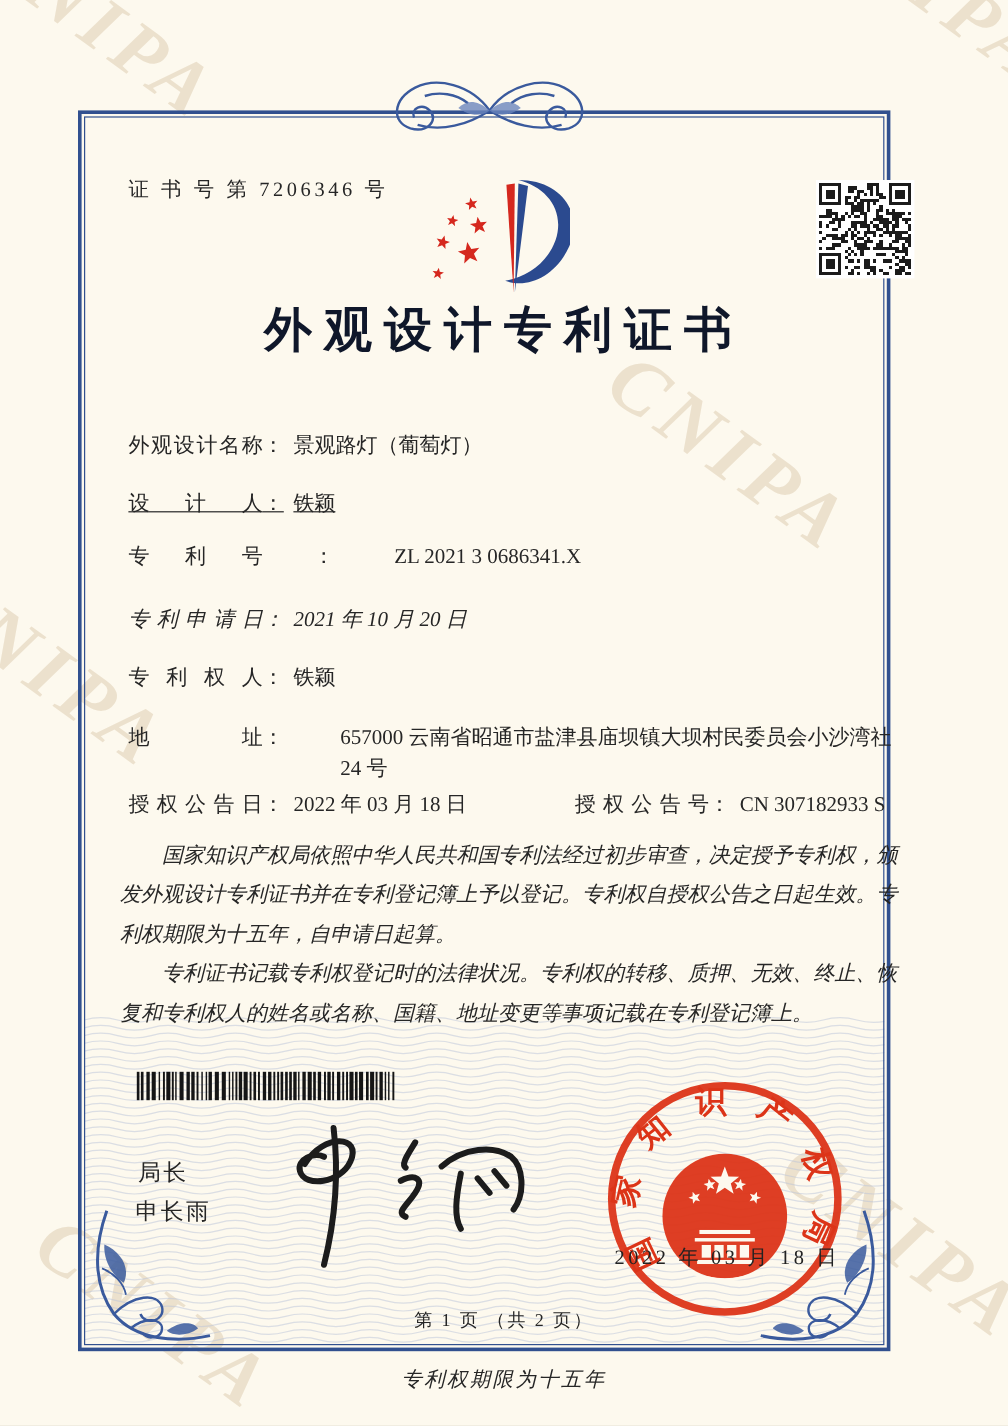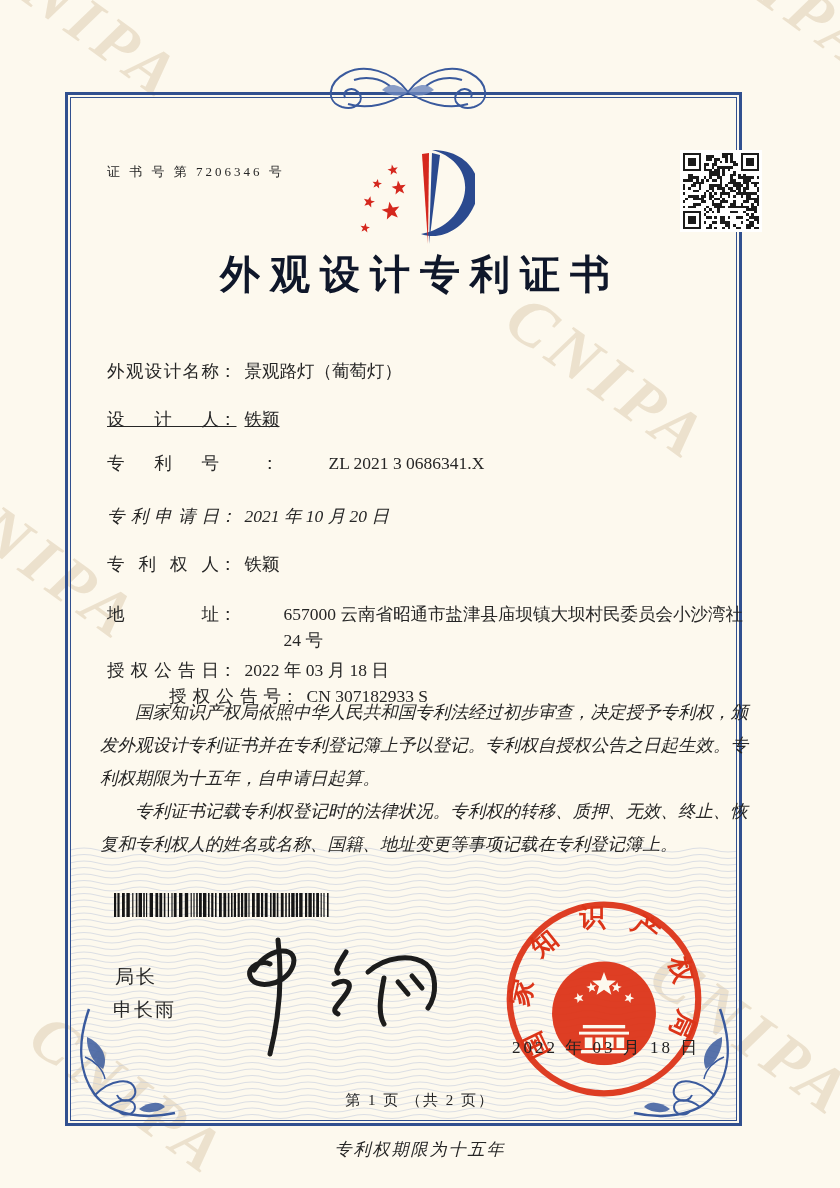--- a/index.html
+++ b/index.html
@@ -6,21 +6,21 @@
   .page{position:relative;width:840px;height:1188px;margin:0 auto;background:#fdf9ee;overflow:hidden;
         font-family:"Liberation Serif","DejaVu Serif",serif;color:#262626;}
   .abs{position:absolute;}
   
   .wm{position:absolute;font-family:"Liberation Serif",serif;font-style:italic;font-weight:bold;
       color:#ece1cd;letter-spacing:7px;transform:rotate(36deg);user-select:none;white-space:nowrap;}
   
   .frame{position:absolute;left:65px;top:92px;width:677px;height:1034px;border:3px solid #31508f;box-sizing:border-box;}
   .frame-inner{position:absolute;left:2px;top:2px;right:2px;bottom:2px;border:1px solid #31508f;}
   
-  .cert-no{position:absolute;left:107px;top:163px;font-size:13px;letter-spacing:3px;}
+  .cert-no{position:absolute;left:107px;top:146px;font-size:17px;letter-spacing:3px;}
   .title{position:absolute;left:0;right:0;top:247px;text-align:center;font-size:40px;font-weight:bold;
          letter-spacing:10px;color:#0f172a;}
   
   .row{position:absolute;left:107px;font-size:17.5px;display:flex;align-items:flex-start;line-height:26px;}
   .flabel{display:inline-block;width:112px;text-align:justify;text-align-last:justify;}
   .fcolon{display:inline-block;margin-right:8px;}
   .fvalue{display:inline-block;}
   .addr-value{width:462px;margin-left:39px;}
   .row2group{display:flex;}
   
@@ -496,27 +496,27 @@
   <div class="row content" style="top:551px;">
     <span class="flabel">专利权人</span>
       <span class="fcolon">：</span>
       <span class="fvalue">铁颖</span>
   </div>
   <div class="row content" style="top:601px;">
     <span class="flabel">地址</span>
       <span class="fcolon">：</span>
       <span class="fvalue addr-value">657000 云南省昭通市盐津县庙坝镇大坝村民委员会小沙湾社 24 号</span>
   </div>
-  <div class="row content" style="top:657px;flex-direction:column;">
+  <div class="row content" style="top:657px;">
     <span class="row2group">
       <span class="flabel">授权公告日</span>
         <span class="fcolon">：</span>
         <span class="fvalue">2022 年 03 月 18 日</span>
     </span>
-    <span class="row2group" style="margin-left:62px;">
+    <span class="row2group" style="margin-left:90px;">
       <span class="flabel">授权公告号</span>
         <span class="fcolon">：</span>
         <span class="fvalue">CN 307182933 S</span>
     </span>
   </div>
 
   <div class="bodytext content">
     <p>国家知识产权局依照中华人民共和国专利法经过初步审查，决定授予专利权，颁发外观设计专利证书并在专利登记簿上予以登记。专利权自授权公告之日起生效。专利权期限为十五年，自申请日起算。</p>
     <p>专利证书记载专利权登记时的法律状况。专利权的转移、质押、无效、终止、恢复和专利权人的姓名或名称、国籍、地址变更等事项记载在专利登记簿上。</p>
   </div>

